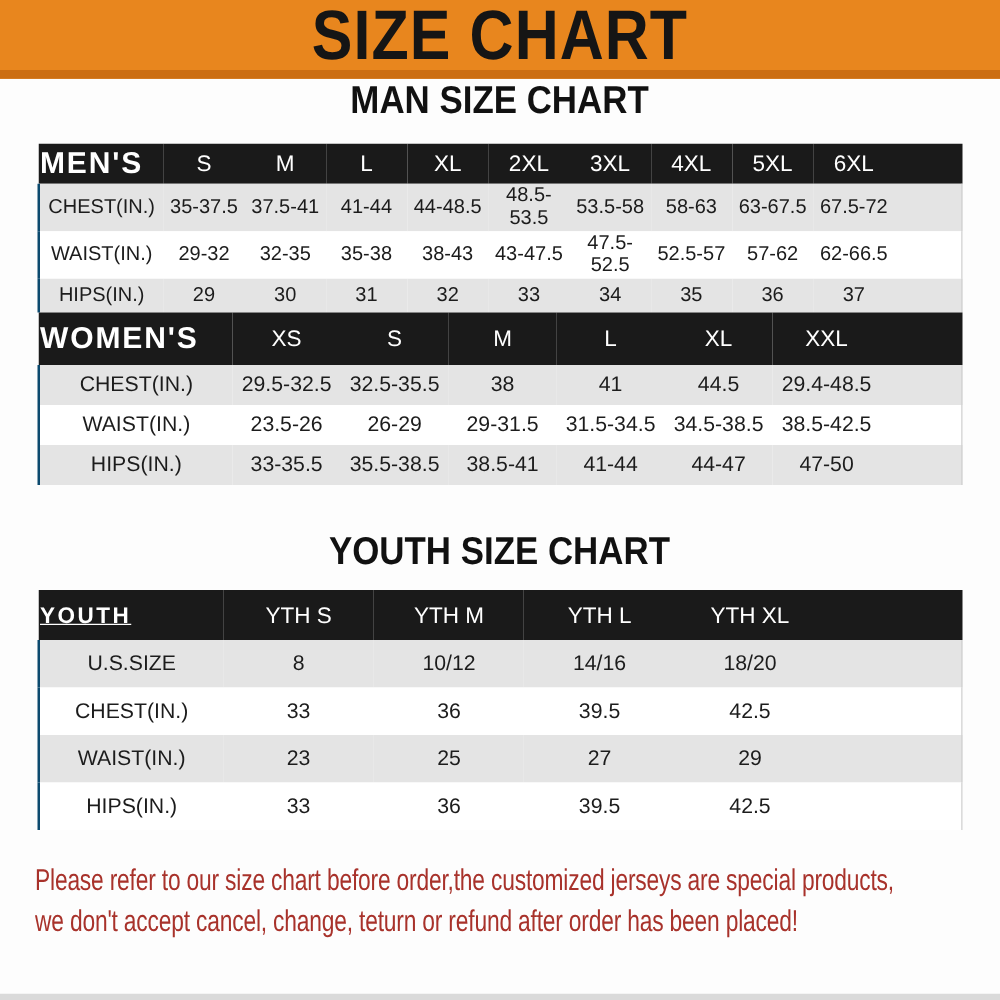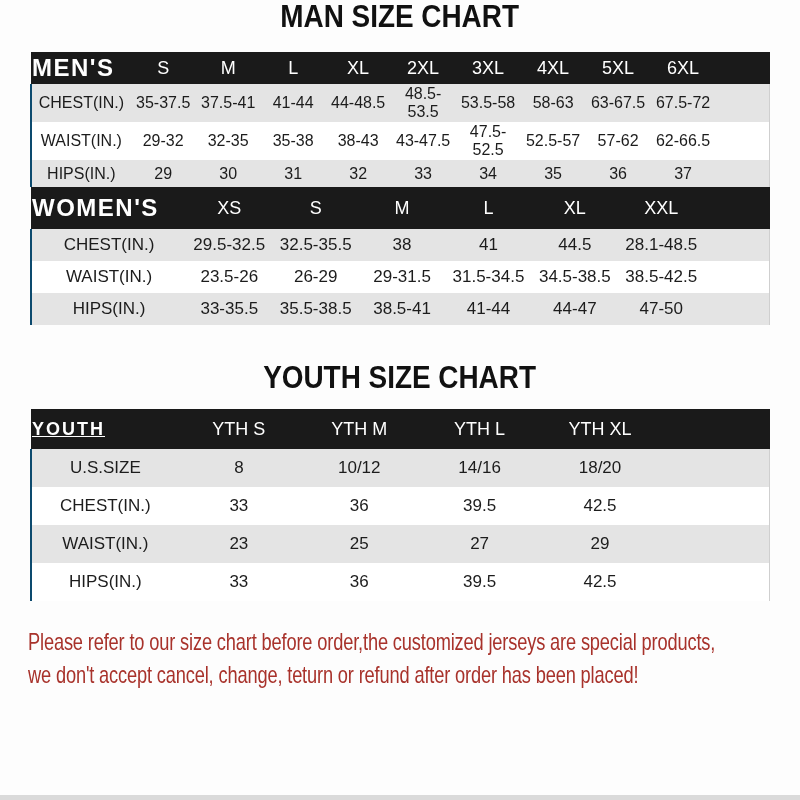--- a/index.html
+++ b/index.html
@@ -78,20 +78,23 @@
   .bottom-strip {
     position: absolute; left: 0; right: 0; bottom: 0; height: 5px;
     background: #DADADA;
   }
 </style>
 </head>
 <body>
 
 <div class="page">
 
+  <header class="banner">
+    <span class="banner-title">SIZE CHART</span>
+  </header>
 
   <main>
 
     <section>
       <h2 class="section-heading h-men"><span class="condensed">MAN SIZE CHART</span></h2>
       <table class="size-table t-men">
           <colgroup>
             <col class="c-label">
             <col class="c-size">
             <col class="c-size">
@@ -188,21 +191,21 @@
             </tr>
           </thead>
           <tbody>
             <tr>
               <th class="row-label">CHEST(IN.)</th>
               <td class="cell">29.5-32.5</td>
               <td class="cell">32.5-35.5</td>
               <td class="cell">38</td>
               <td class="cell">41</td>
               <td class="cell">44.5</td>
-              <td class="cell">28.1-48.5</td>
+              <td class="cell">29.4-48.5</td>
               <td class="cell-fill"></td>
             </tr>
             <tr>
               <th class="row-label">WAIST(IN.)</th>
               <td class="cell">23.5-26</td>
               <td class="cell">26-29</td>
               <td class="cell">29-31.5</td>
               <td class="cell">31.5-34.5</td>
               <td class="cell">34.5-38.5</td>
               <td class="cell">38.5-42.5</td>

